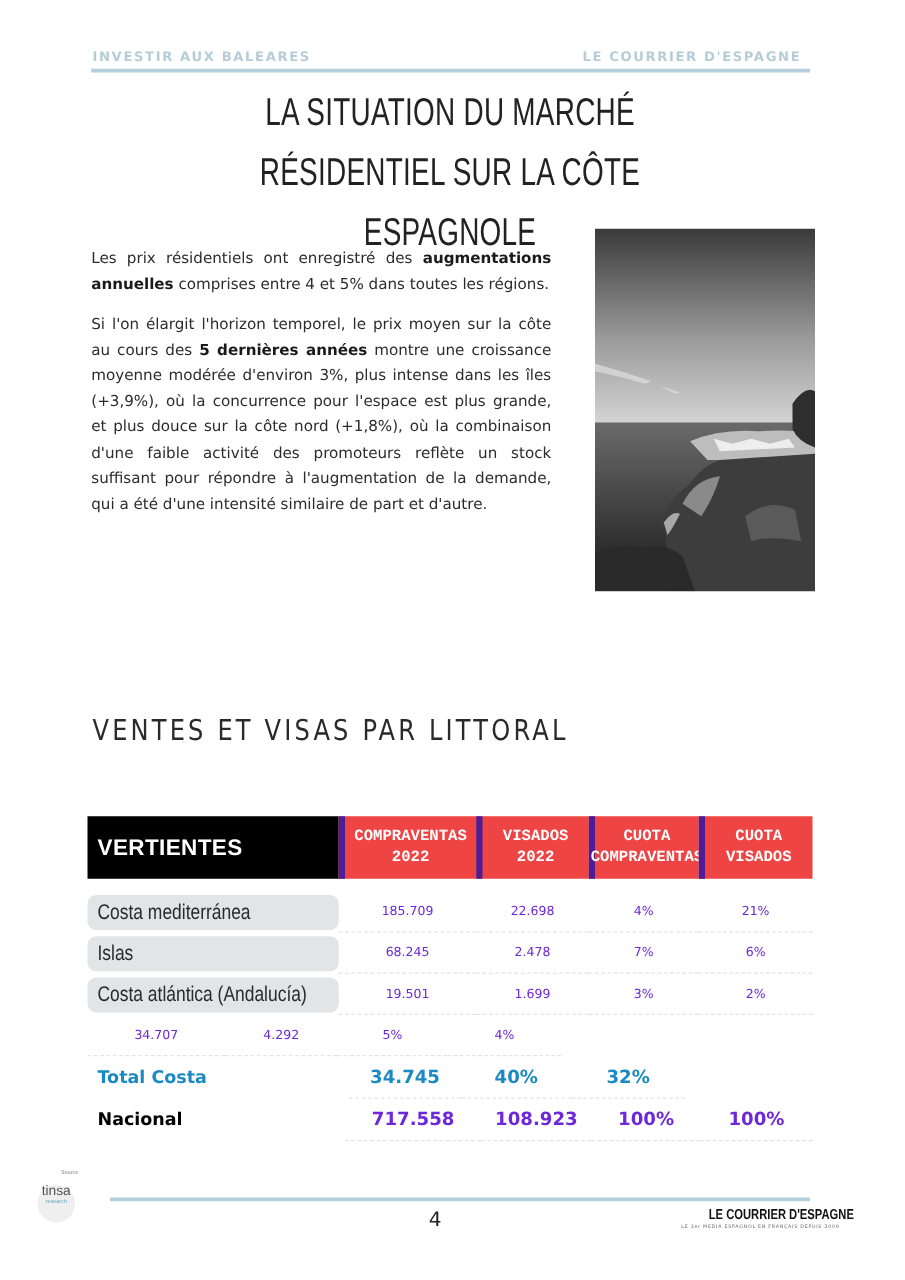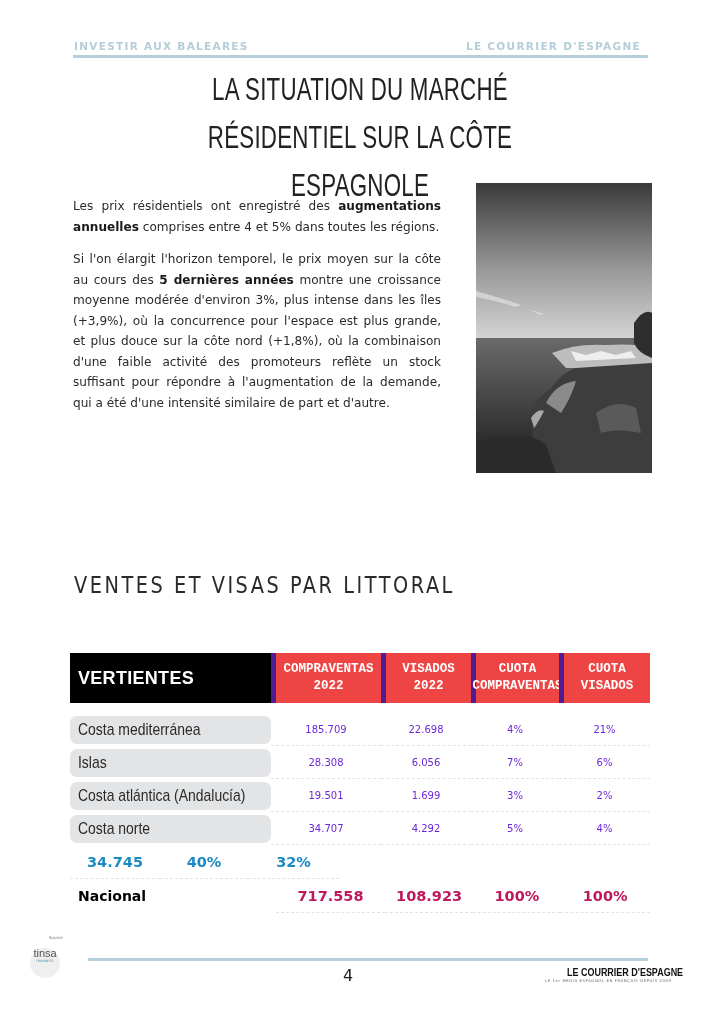--- a/index.html
+++ b/index.html
@@ -28,21 +28,21 @@
 
   .tbody { margin-top:10px; }
   .row { display:flex; height:33px; align-items:center; }
   .row .label { width:201px; height:28px; display:flex; align-items:center; }
   .pill { width:201px; height:28px; background:#e3e4e6; border-radius:7px; box-sizing:border-box; padding-left:8px; display:flex; align-items:center; font-family:"Liberation Sans", sans-serif; font-size:17px; color:#2a2a2a; transform-origin:left center; }
   .pill span { display:inline-block; transform:scaleX(0.82); transform-origin:left center; white-space:nowrap; }
   .cell { text-align:center; font-family:"DejaVu Sans", sans-serif; font-size:10px; color:#6d28d9; height:33px; line-height:33px; border-bottom:1px dashed #e4e4e4; box-sizing:border-box; }
   .row.total .labeltxt, .row.nat .labeltxt { padding-left:8px; font-family:"DejaVu Sans", sans-serif; font-weight:bold; font-size:14px; }
   .row.total .cell { color:#1b8ac4; font-weight:bold; font-size:14.5px; }
   .row.total .labeltxt { color:#1b8ac4; }
-  .row.nat .cell { color:#be185d; font-weight:bold; font-size:14.5px; }
+  .row.nat .cell { color:#6d28d9; font-weight:bold; font-size:14.5px; }
   .row.nat .labeltxt { color:#000000; }
   .row.total, .row.nat { height:34px; }
 
   .source-label { position:absolute; left:49px; top:935px; font-size:4px; color:#777; }
   .tinsa-logo { position:absolute; left:30px; top:948px; width:30px; height:30px; border-radius:50%; background:#efefef; display:flex; flex-direction:column; align-items:center; justify-content:flex-start; }
   .tinsa-logo .t1 { font-family:"Liberation Sans", sans-serif; font-size:11px; color:#555; line-height:10px; }
   .tinsa-logo .t2 { font-size:4px; color:#4a9bb4; line-height:5px; }
 
   .foot-line { position:absolute; left:88px; top:958px; width:560px; height:3px; background:#b5cfdc; }
   .foot-year { position:absolute; left:88px; top:1024px; font-family:"DejaVu Sans", sans-serif; font-weight:bold; font-size:12px; letter-spacing:2.5px; color:#b5cdd9; }
@@ -125,48 +125,44 @@
       <div class="cell c2">22.698</div>
       <div class="cell c3">4%</div>
       <div class="cell c4">21%</div>
     </div>
     <div class="row">
       <div class="label">
           <div class="pill">
             <span>Islas</span>
           </div>
         </div>
-      <div class="cell c1">28.308</div>
-      <div class="cell c2">6.056</div>
+      <div class="cell c1">68.245</div>
+      <div class="cell c2">2.478</div>
       <div class="cell c3">7%</div>
       <div class="cell c4">6%</div>
     </div>
     <div class="row">
       <div class="label">
           <div class="pill">
             <span>Costa atlántica (Andalucía)</span>
           </div>
         </div>
       <div class="cell c1">19.501</div>
       <div class="cell c2">1.699</div>
       <div class="cell c3">3%</div>
       <div class="cell c4">2%</div>
     </div>
     <div class="row">
-      <div class="label">
-          <div class="pill">
-            <span>Costa norte</span>
-          </div>
-        </div>
       <div class="cell c1">34.707</div>
       <div class="cell c2">4.292</div>
       <div class="cell c3">5%</div>
       <div class="cell c4">4%</div>
     </div>
     <div class="row total">
+      <div class="label labeltxt">Total Costa</div>
       <div class="cell c2">34.745</div>
       <div class="cell c3">40%</div>
       <div class="cell c4">32%</div>
     </div>
     <div class="row nat">
       <div class="label labeltxt">Nacional</div>
       <div class="cell c1">717.558</div>
       <div class="cell c2">108.923</div>
       <div class="cell c3">100%</div>
       <div class="cell c4">100%</div>

